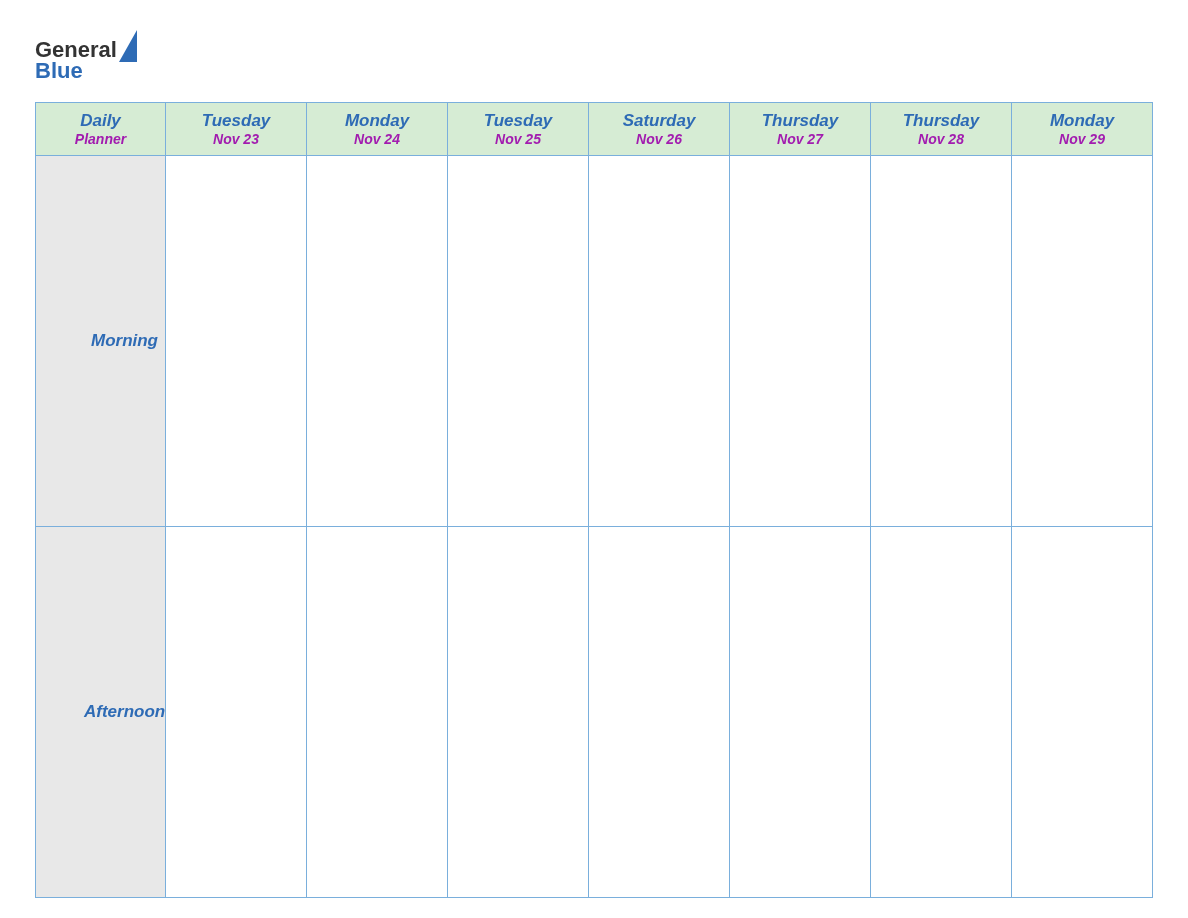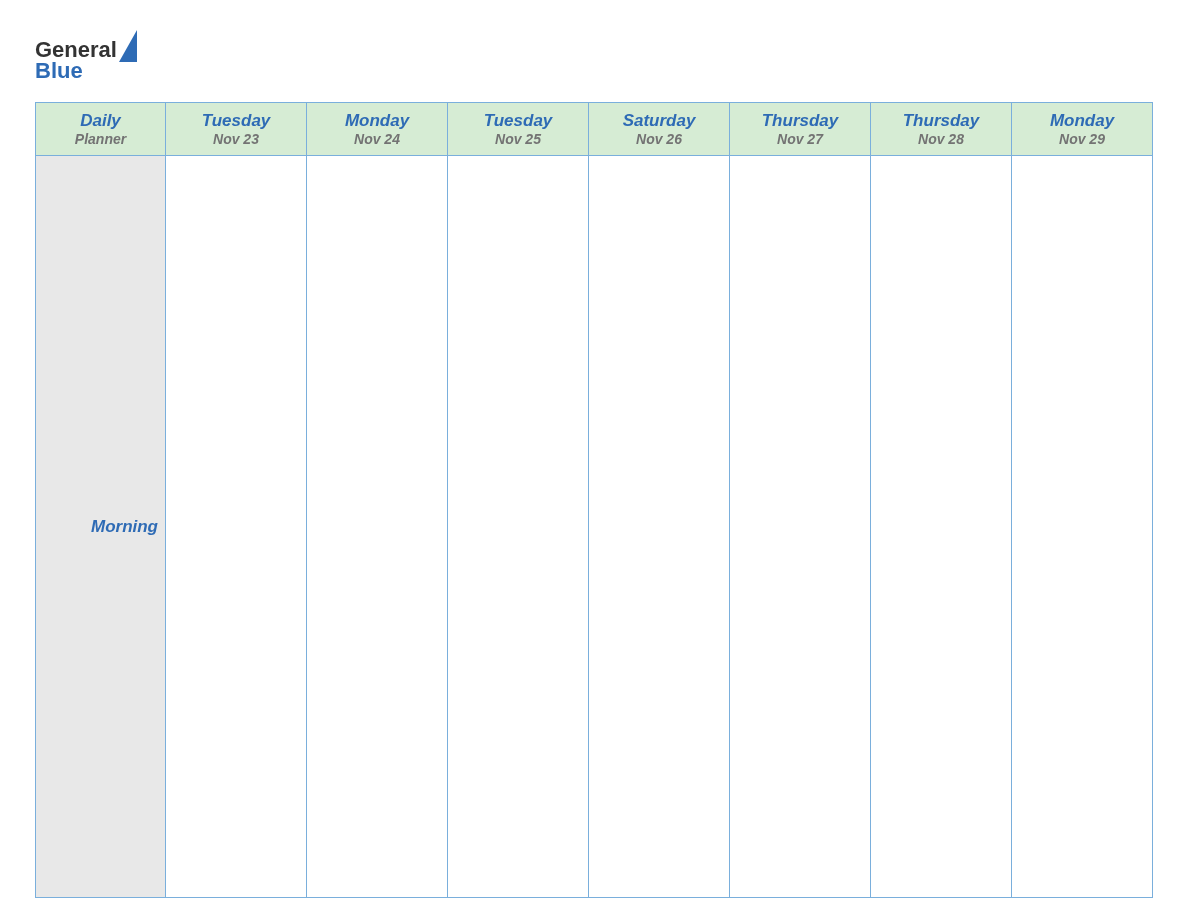--- a/index.html
+++ b/index.html
@@ -114,21 +114,21 @@
       font-size: 17px;
       font-style: italic;
       font-weight: bold;
       color: #2e6bb5;
       display: block;
     }
 
     .header-row th .day-date {
       font-size: 14px;
       font-style: italic;
-      color: #737373;
+      color: #a21caf;
       display: block;
     }
 
     .header-row th.first-col {
       background-color: #d6ecd4;
     }
 
     .first-col {
       background-color: #e8e8e8 !important;
       width: 130px;
@@ -220,15 +220,27 @@
           <span class="time-label">Morning</span>
         </td>
         <td class="content-cell"></td>
         <td class="content-cell"></td>
         <td class="content-cell"></td>
         <td class="content-cell"></td>
         <td class="content-cell"></td>
         <td class="content-cell"></td>
         <td class="content-cell"></td>
       </tr>
+      <tr>
+        <td class="first-col time-cell">
+          <span class="time-label">Afternoon</span>
+        </td>
+        <td class="content-cell"></td>
+        <td class="content-cell"></td>
+        <td class="content-cell"></td>
+        <td class="content-cell"></td>
+        <td class="content-cell"></td>
+        <td class="content-cell"></td>
+        <td class="content-cell"></td>
+      </tr>
     </tbody>
   </table>
 </div>
 
 </body></html>

